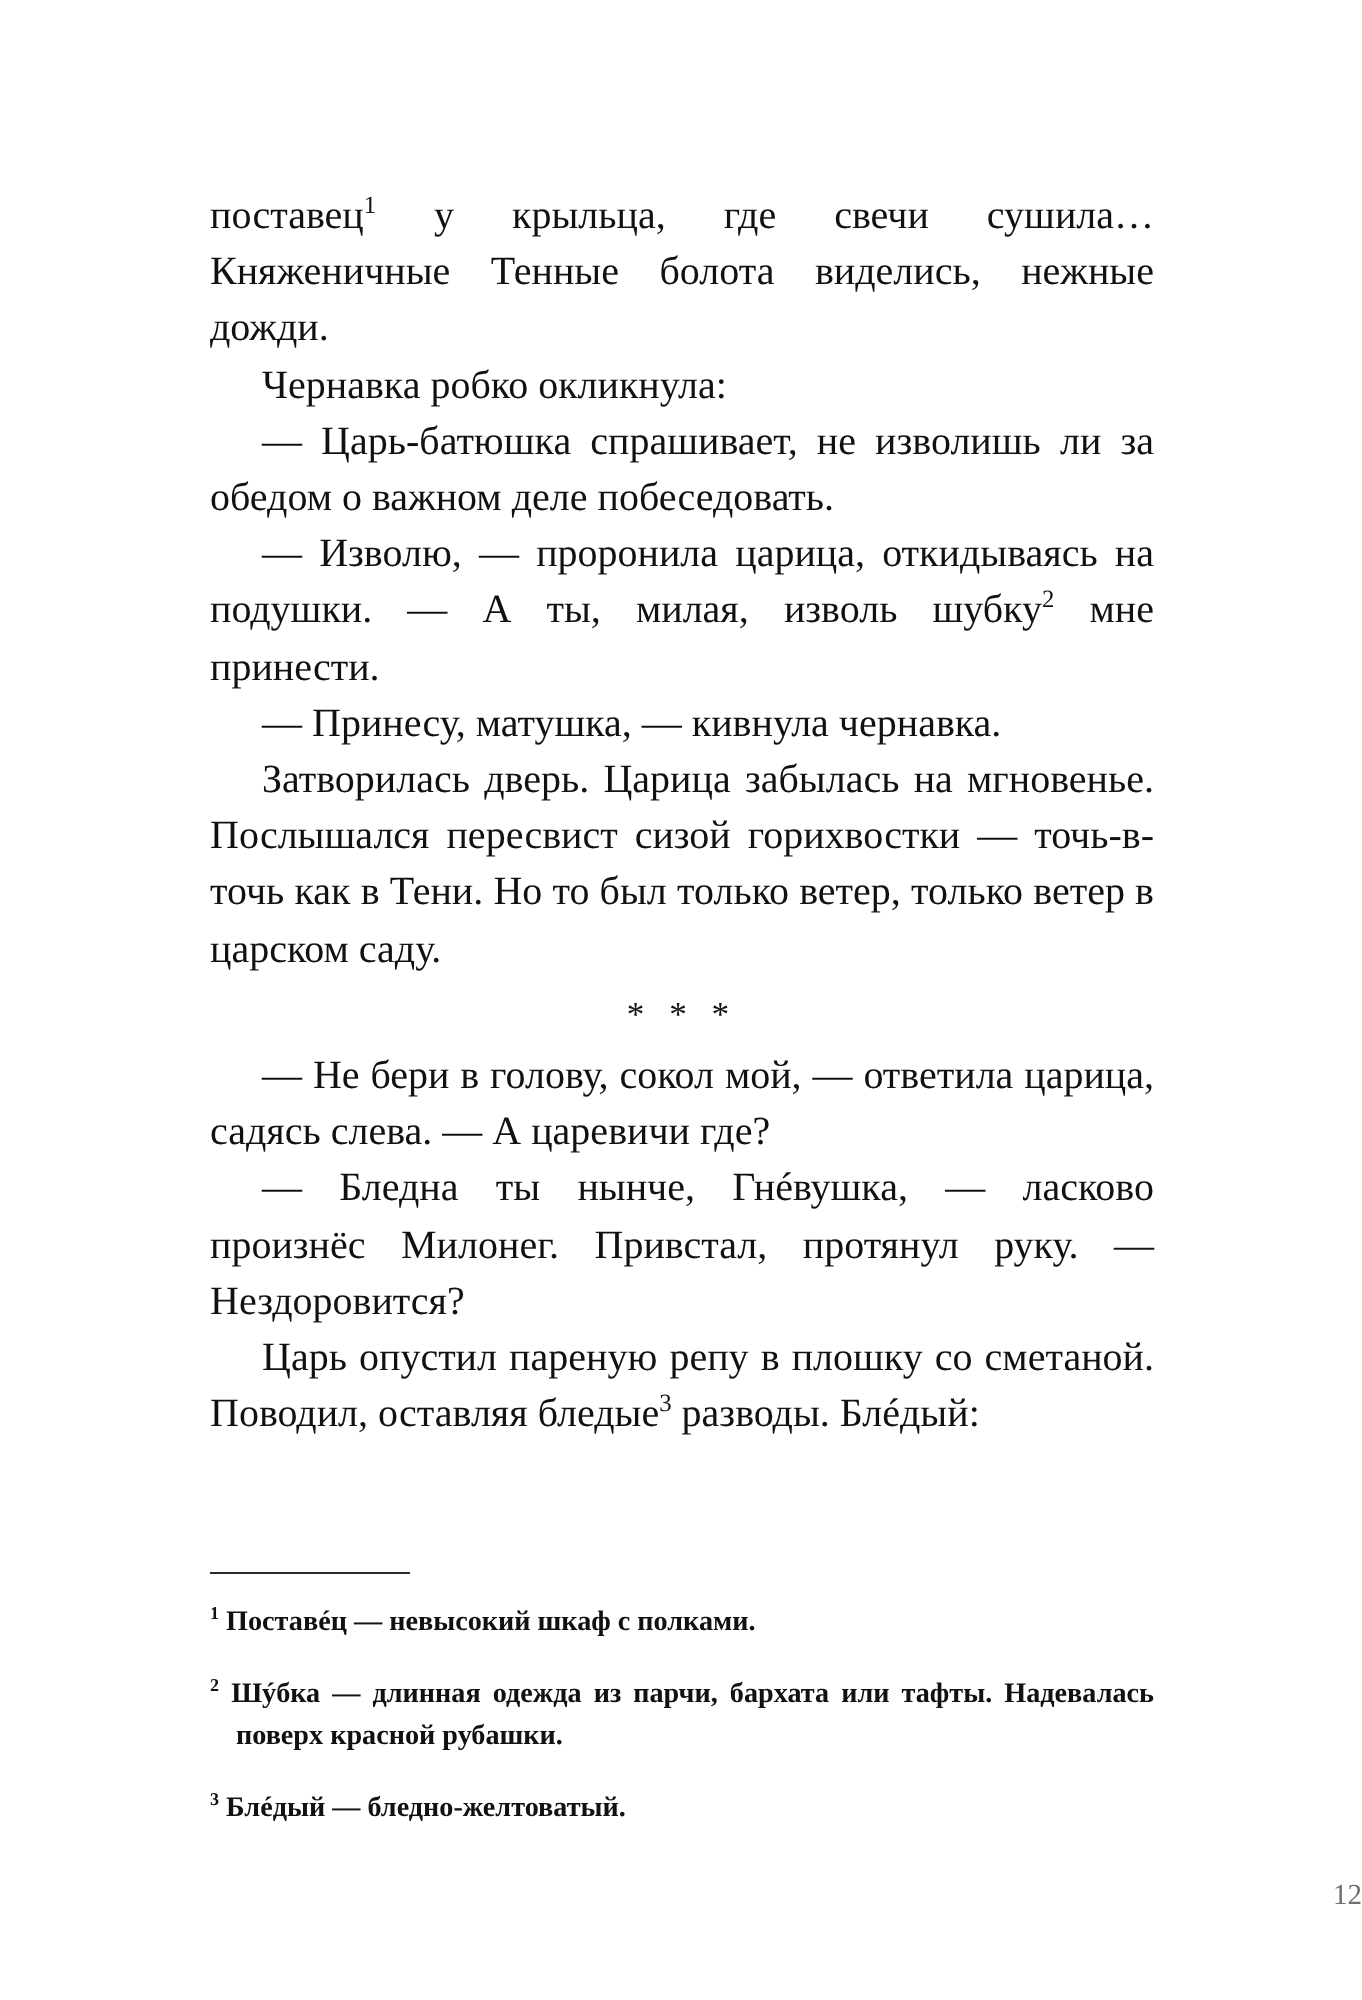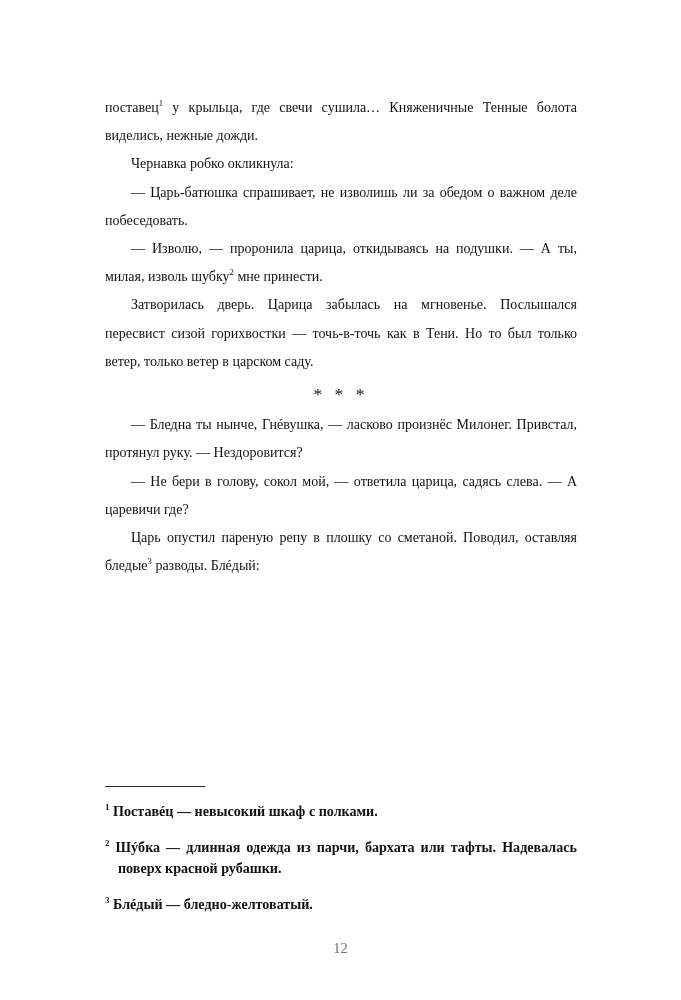--- a/index.html
+++ b/index.html
@@ -24,21 +24,21 @@
 
   .text-block {
     position: absolute;
     left: 105px;
     top: 94px;
     width: 472px;
   }
 
   .para {
     margin: 0;
-    font-size: 14px;
+    font-size: 20px;
     line-height: 28.2px;
     text-align: justify;
     text-justify: inter-word;
     hyphens: manual;
     color: #111111;
   }
 
   .para.indent {
     text-indent: 26px;
   }
@@ -97,48 +97,49 @@
     font-size: 0.64em;
     line-height: 0;
     vertical-align: super;
   }
 
   .page-number {
     position: absolute;
     left: 0;
     top: 940px;
     width: 681px;
-    text-align: center;
+    text-align: right;
     font-size: 14.5px;
     color: #6f6f6f;
   }
 </style>
 </head>
 <body>
 
 <div class="page">
 
   <div class="text-block">
 
     <p class="para flush"><span>поставец</span><sup>1</sup><span> у крыльца, где свечи сушила… Княженичные Тенные болота виделись, нежные дожди.</span></p>
 
     <p class="para indent">Чернавка робко окликнула:</p>
 
     <p class="para indent">— Царь-батюшка спрашивает, не изволишь ли за обедом о важном деле побеседовать.</p>
 
     <p class="para indent"><span>— Изволю, — проронила царица, откидываясь на подушки. — А ты, милая, изволь шубку</span><sup>2</sup><span> мне принести.</span></p>
 
+    <p class="para indent">— Принесу, матушка, — кивнула чернавка.</p>
 
     <p class="para indent">Затворилась дверь. Царица забылась на мгновенье. Послышался пересвист сизой горихвостки — точь-в-точь как в Тени. Но то был только ветер, только ветер в царском саду.</p>
 
     <p class="scene-break">* * *</p>
 
+    <p class="para indent">— Не бери в голову, сокол мой, — ответила царица, садясь слева. — А царевичи где?</p>
+
     <p class="para indent">— Бледна ты нынче, Гнéвушка, — ласково произнёс Милонег. Привстал, протянул руку. — Нездоровится?</p>
-
-    <p class="para indent">— Не бери в голову, сокол мой, — ответила царица, садясь слева. — А царевичи где?</p>
 
 
 
     <p class="para indent"><span>Царь опустил пареную репу в плошку со сметаной. Поводил, оставляя бледые</span><sup>3</sup><span> разводы. Блéдый:</span></p>
 
   </div>
 
   <div class="footnotes">
     <hr class="footnote-rule">
 

